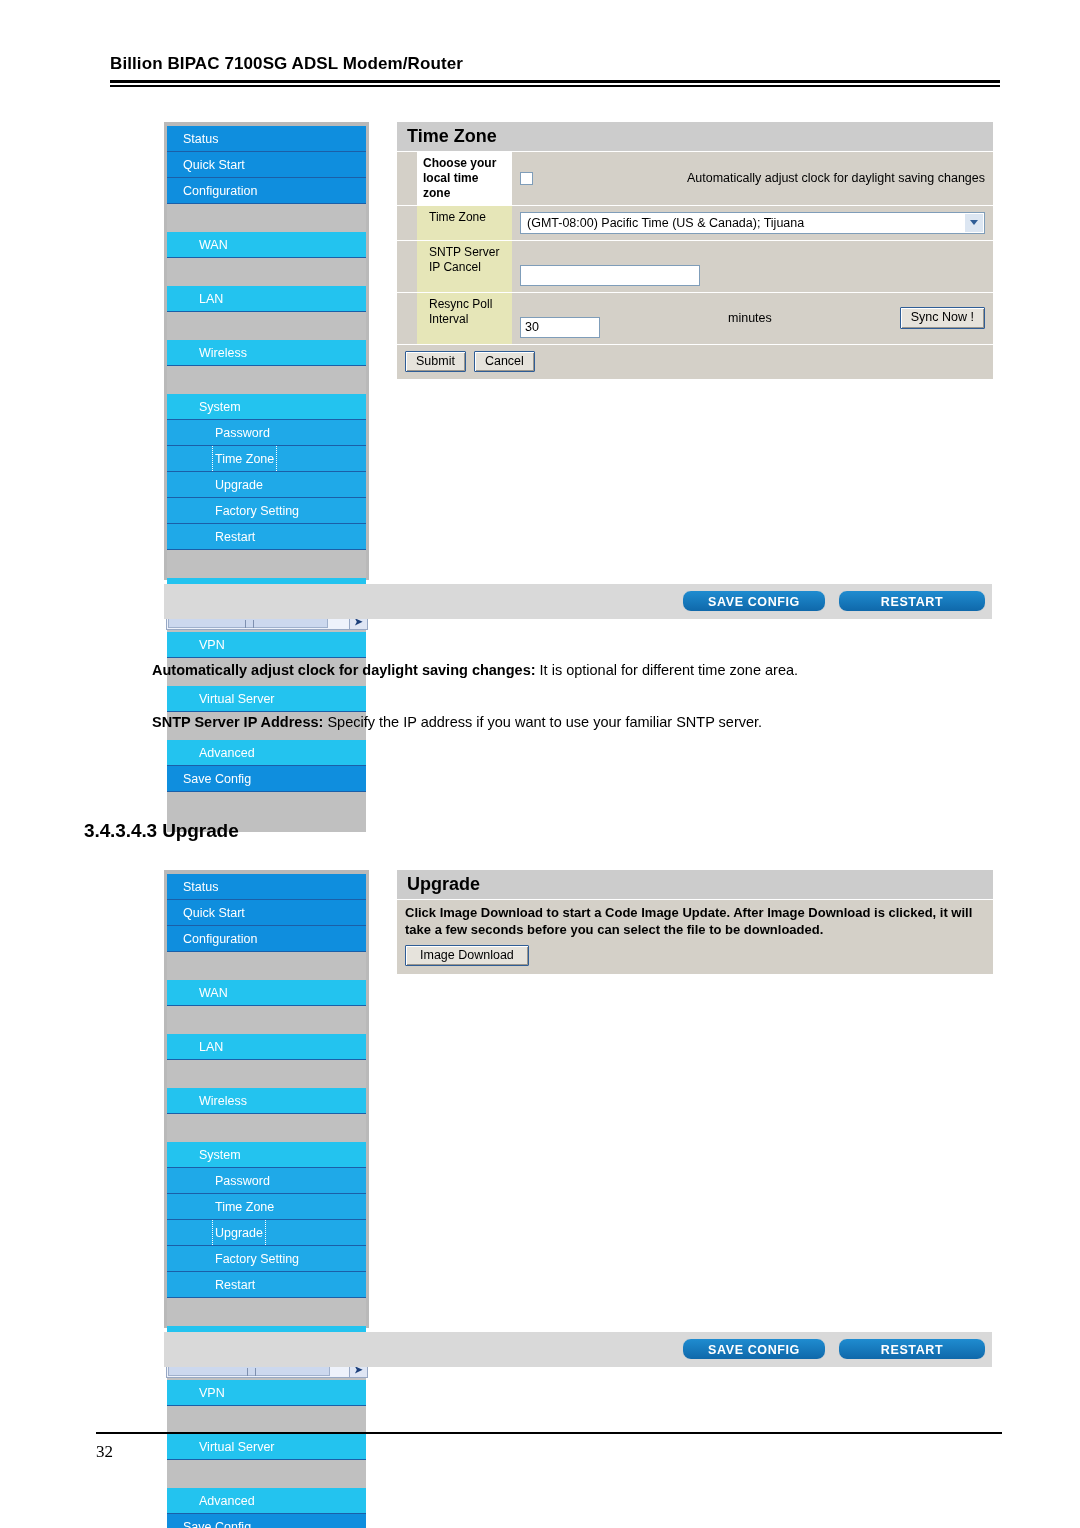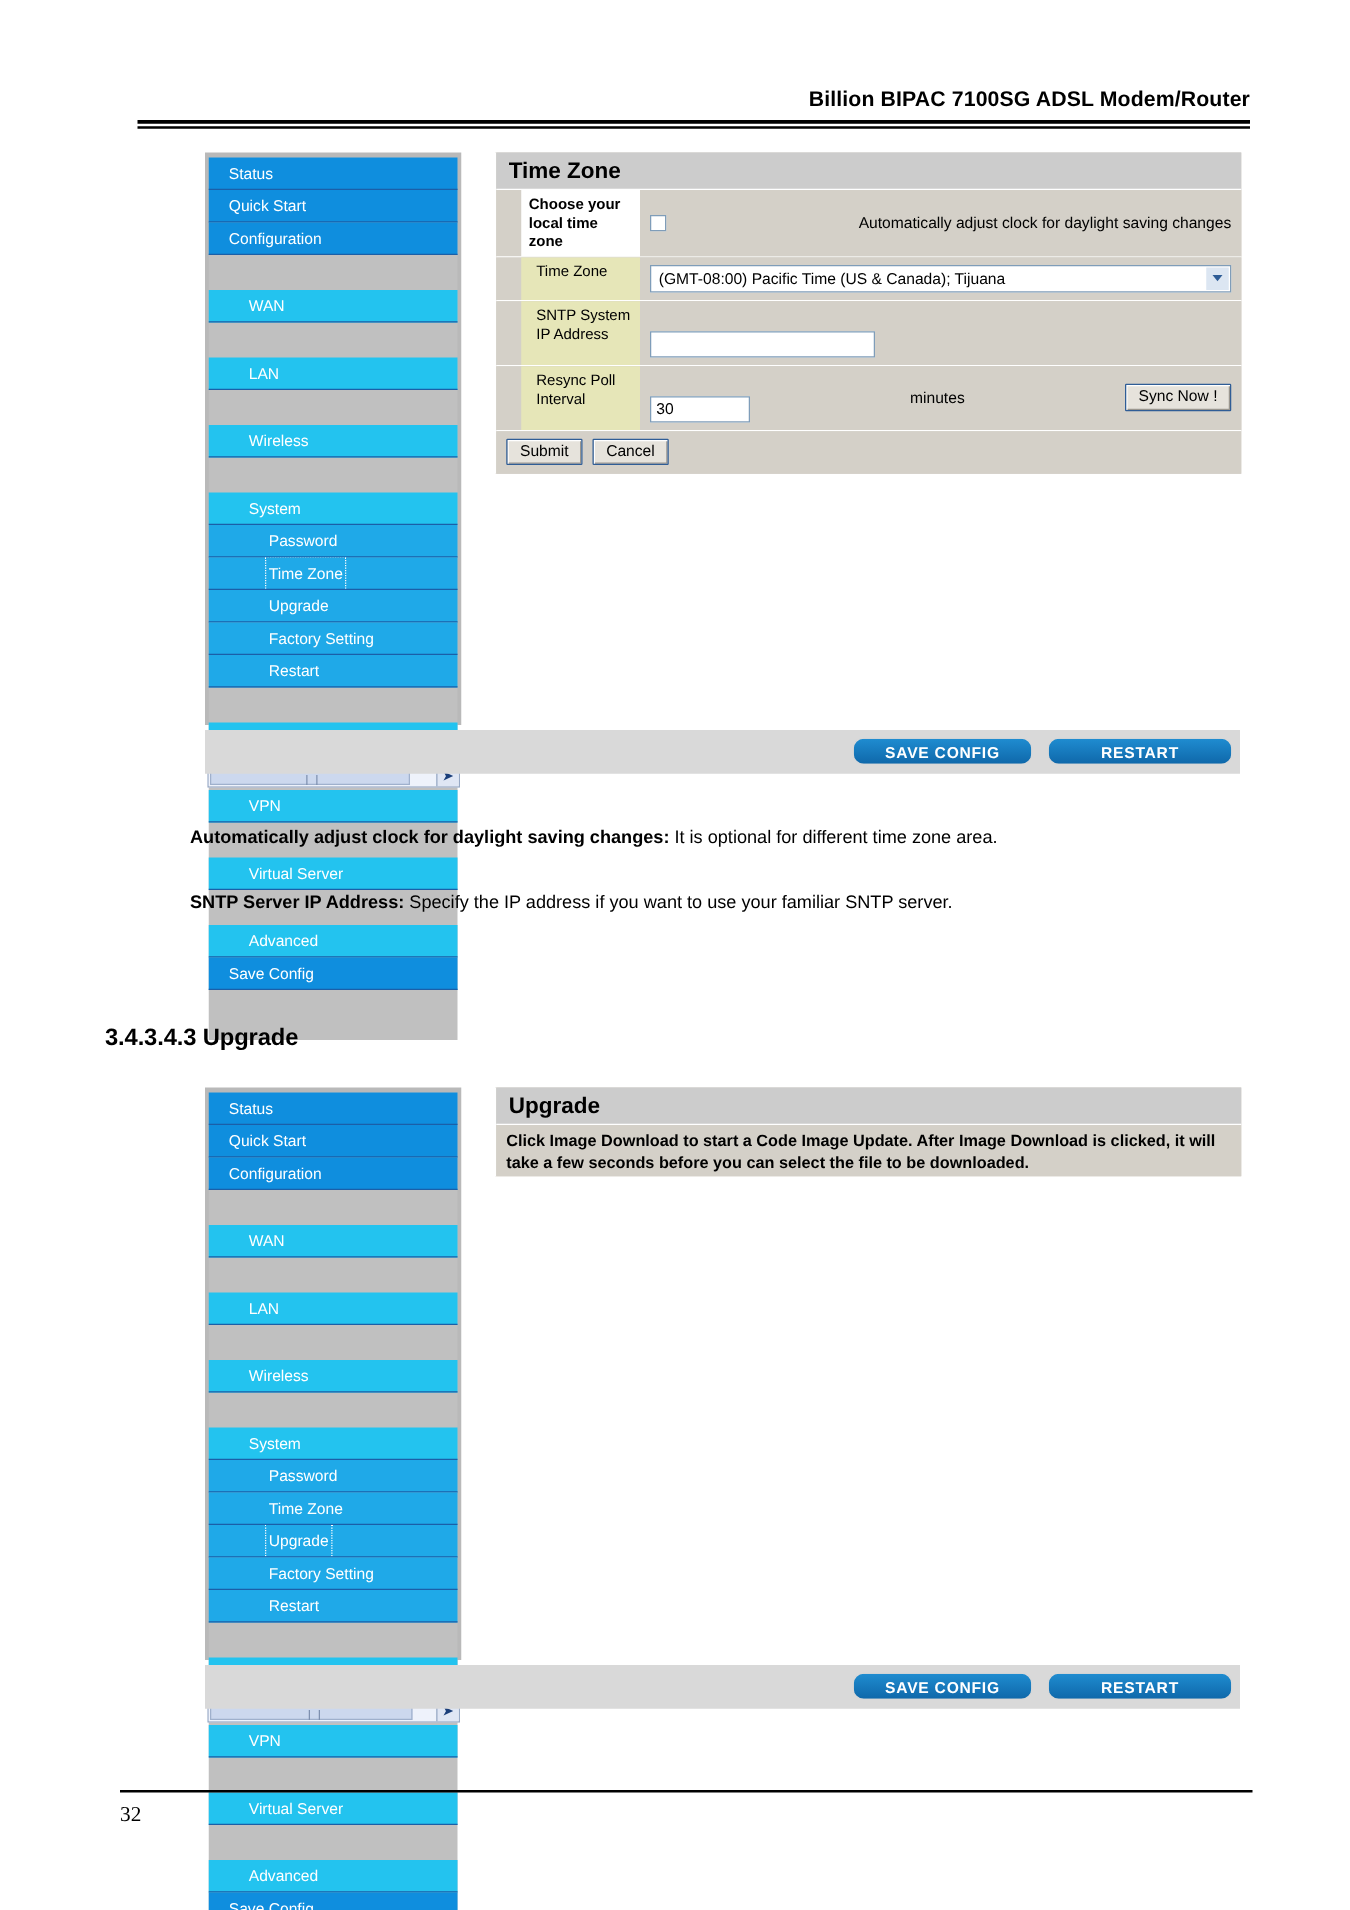--- a/index.html
+++ b/index.html
@@ -13,23 +13,22 @@
     position: relative;
     font-family: "Liberation Sans", sans-serif;
     color: #000;
     overflow: hidden;
   }
 
   
   .doc-header {
     position: absolute;
     left: 110px;
-    top: 70px;
+    top: 54px;
     width: 890px;
-    text-align: right;
   }
   .doc-header-title {
     font-size: 17px;
     font-weight: bold;
     letter-spacing: 0.1px;
     white-space: nowrap;
   }
   .doc-header-rule {
     margin-top: 6px;
     border-top: 3px solid #000;
@@ -390,21 +389,21 @@
           <div class="select">
             <span>(GMT-08:00) Pacific Time (US &amp; Canada); Tijuana</span>
             <span class="arrow-btn">
                 <i></i>
               </span>
           </div>
         </div>
       </div>
 
       <div class="form-row">
-        <div class="form-lbl khaki">SNTP System IP Address</div>
+        <div class="form-lbl khaki">SNTP Server IP Cancel</div>
         <div class="form-val">
           <input class="txtinput ip" type="text" value="" style="">
         </div>
       </div>
 
       <div class="form-row">
         <div class="form-lbl khaki">Resync Poll Interval</div>
         <div class="form-val">
           <input class="txtinput mins" type="text" value="30" style="">
           <span class="unit">minutes</span>
@@ -468,20 +467,23 @@
         <div class="thumb" style="left:1px; width:162px;">
           <div class="grip" style="left:78px;"></div>
         </div>
       </div>
       <div class="btn">➤</div>
     </div>
 
     <div class="panel" style="left:232px; top:0; width:596px;">
       <div class="panel-title">Upgrade</div>
       <div class="upg-desc">Click Image Download to start a Code Image Update. After Image Download is clicked, it will take a few seconds before you can select the file to be downloaded.</div>
+      <div class="upg-btnrow">
+        <button class="btn3d" style="padding:2px 14px;">Image Download</button>
+      </div>
     </div>
 
     <div class="pillbar-bg" style="left:0px; top:462px; width:828px; height:35px;"></div>
     <div class="pillbar" style="left:518px; top:468px;">
       <div class="pill save">SAVE CONFIG</div>
       <div class="pill restart">RESTART</div>
     </div>
 
   </div>
 </div>

